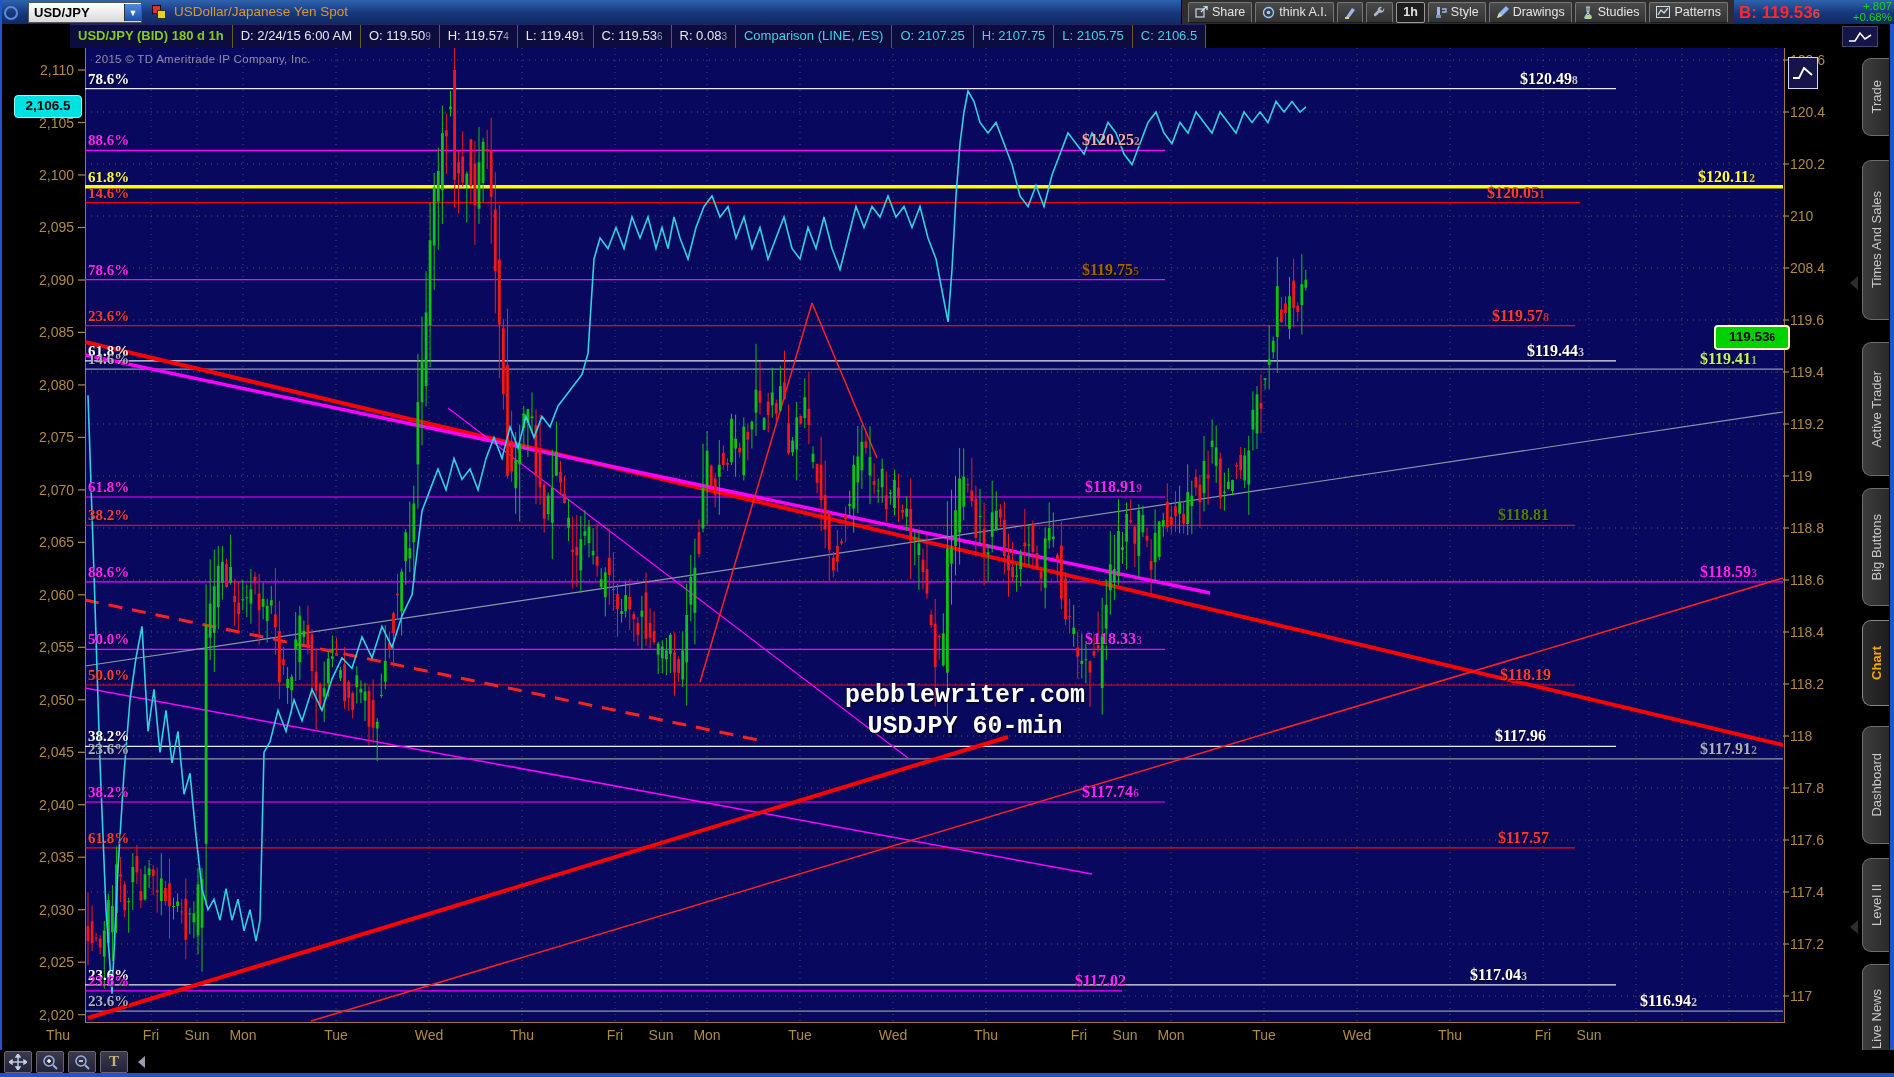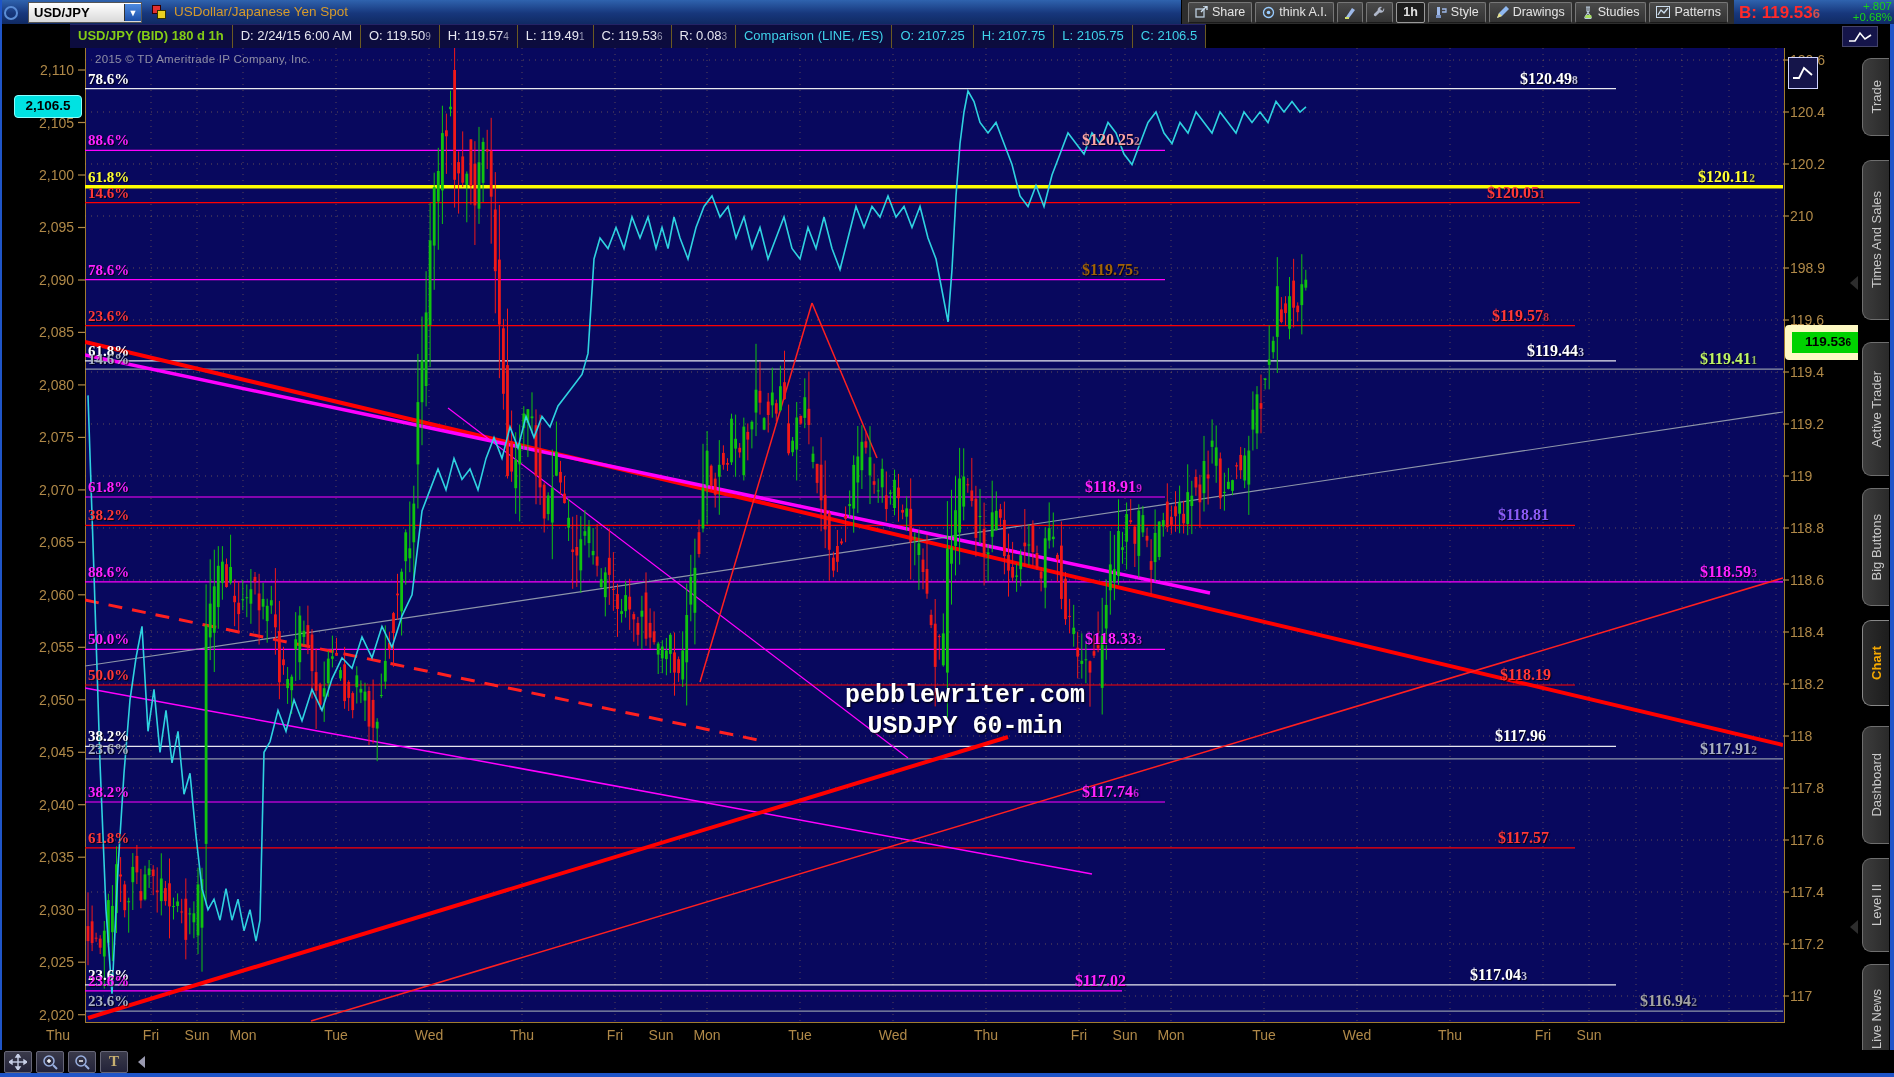--- a/index.html
+++ b/index.html
@@ -43,21 +43,21 @@
     border-left:1px solid #a07c30;border-right:1px solid #a07c30;border-bottom:1px solid #a07c30;}
   .copyright{left:95px;top:53px;color:#8f8fa8;font-size:11.5px;letter-spacing:.3px;}
   svg.overlay{position:absolute;left:0;top:0;pointer-events:none;}
   
   .laxis{color:#b08948;font-size:14px;text-align:right;width:74px;}
   .raxis{color:#b08948;font-size:14px;left:1790px;}
   .xlab{color:#b08948;font-size:14px;transform:translateX(-50%);top:1027px;}
   .bubble{font-weight:bold;font-size:13.5px;color:#000;border-radius:4px;text-align:center;padding-top:2px;}
   .bubble .sub{font-size:10px;}
   .cyanbub{left:14px;top:95px;width:66px;height:19px;background:#00e2e2;border:1px solid #8ff;}
-  .greenbub{left:1785px;top:325px;width:72px;height:19px;background:#00d200;border:7px solid #fef9c3;}
+  .greenbub{left:1714px;top:325px;width:72px;height:19px;background:#00d200;border:2px solid #fef9c3;}
   
   .fiblab,.prlab{font-family:"Liberation Serif",serif;font-weight:bold;font-size:15px;white-space:nowrap;
     text-shadow:1px 1px 1px rgba(0,0,0,.8);}
   .prlab{font-size:16px;}
   .prlab .sub{font-size:11.5px;opacity:.75;}
   .watermark{left:845px;top:680px;color:#fff;font-family:"Liberation Mono",monospace;
     font-weight:bold;font-size:25px;line-height:31px;text-align:center;text-shadow:1px 1px 2px #000;}
   
   .tabstrip{left:1858px;top:48px;width:36px;height:1025px;background:#000;}
   .vtab{position:absolute;left:4px;width:26px;background:linear-gradient(90deg,#3c3c3c,#2a2a2a);
@@ -938,21 +938,21 @@
     <div class="abs laxis" style="left: 0px; top: 744.261px;">2,045</div>
     <div class="abs laxis" style="left: 0px; top: 796.739px;">2,040</div>
     <div class="abs laxis" style="left: 0px; top: 849.218px;">2,035</div>
     <div class="abs laxis" style="left: 0px; top: 901.696px;">2,030</div>
     <div class="abs laxis" style="left: 0px; top: 954.175px;">2,025</div>
     <div class="abs laxis" style="left: 0px; top: 1006.65px;">2,020</div>
     <div class="abs raxis" style="top: 51.9605px;">120.6</div>
     <div class="abs raxis" style="top: 103.963px;">120.4</div>
     <div class="abs raxis" style="top: 155.965px;">120.2</div>
     <div class="abs raxis" style="top: 207.967px;">210</div>
-    <div class="abs raxis" style="top: 259.969px;">198.9</div>
+    <div class="abs raxis" style="top: 259.969px;">208.4</div>
     <div class="abs raxis" style="top: 311.971px;">119.6</div>
     <div class="abs raxis" style="top: 363.973px;">119.4</div>
     <div class="abs raxis" style="top: 415.975px;">119.2</div>
     <div class="abs raxis" style="top: 467.978px;">119</div>
     <div class="abs raxis" style="top: 519.98px;">118.8</div>
     <div class="abs raxis" style="top: 571.982px;">118.6</div>
     <div class="abs raxis" style="top: 623.984px;">118.4</div>
     <div class="abs raxis" style="top: 675.986px;">118.2</div>
     <div class="abs raxis" style="top: 727.988px;">118</div>
     <div class="abs raxis" style="top: 779.99px;">117.8</div>
@@ -993,41 +993,41 @@
     <div class="abs prlab" style="left: 1082px; top: 260.67px; color: #a16207;">$119.75<span class="sub">5</span></div>
     <div class="abs fiblab" style="left: 88px; top: 307.691px; color: rgb(255, 56, 56);">23.6%</div>
     <div class="abs prlab" style="left: 1492px; top: 306.691px; color: rgb(255, 56, 56);">$119.57<span class="sub">8</span></div>
     <div class="abs fiblab" style="left: 88px; top: 342.793px; color: rgb(255, 255, 255);">61.8%</div>
     <div class="abs prlab" style="left: 1527px; top: 341.793px; color: rgb(255, 255, 255);">$119.44<span class="sub">3</span></div>
     <div class="abs fiblab" style="left: 88px; top: 351.113px; color: rgb(169, 176, 195);">14.6%</div>
     <div class="abs prlab" style="left: 1700px; top: 350.113px; color: #bef264;">$119.41<span class="sub">1</span></div>
     <div class="abs fiblab" style="left: 88px; top: 479.038px; color: rgb(255, 34, 255);">61.8%</div>
     <div class="abs prlab" style="left: 1085px; top: 478.038px; color: rgb(255, 34, 255);">$118.91<span class="sub">9</span></div>
     <div class="abs fiblab" style="left: 88px; top: 507.38px; color: rgb(255, 56, 56);">38.2%</div>
-    <div class="abs prlab" style="left: 1498px; top: 506.38px; color: #8b5cf6;">$118.81</div>
+    <div class="abs prlab" style="left: 1498px; top: 506.38px; color: #4d7c0f;">$118.81</div>
     <div class="abs fiblab" style="left: 88px; top: 563.802px; color: rgb(255, 34, 255);">88.6%</div>
     <div class="abs prlab" style="left: 1700px; top: 562.802px; color: rgb(255, 34, 255);">$118.59<span class="sub">3</span></div>
     <div class="abs fiblab" style="left: 88px; top: 631.405px; color: rgb(255, 34, 255);">50.0%</div>
     <div class="abs prlab" style="left: 1085px; top: 630.405px; color: rgb(255, 34, 255);">$118.33<span class="sub">3</span></div>
     <div class="abs fiblab" style="left: 88px; top: 667.026px; color: rgb(255, 56, 56);">50.0%</div>
     <div class="abs prlab" style="left: 1500px; top: 666.026px; color: rgb(255, 56, 56);">$118.19</div>
     <div class="abs fiblab" style="left: 88px; top: 728.389px; color: rgb(255, 255, 255);">38.2%</div>
     <div class="abs prlab" style="left: 1495px; top: 727.389px; color: rgb(255, 255, 255);">$117.96</div>
     <div class="abs fiblab" style="left: 88px; top: 740.869px; color: rgb(169, 176, 195);">23.6%</div>
     <div class="abs prlab" style="left: 1700px; top: 739.869px; color: rgb(169, 176, 195);">$117.91<span class="sub">2</span></div>
     <div class="abs fiblab" style="left: 88px; top: 784.031px; color: rgb(255, 34, 255);">38.2%</div>
     <div class="abs prlab" style="left: 1082px; top: 783.031px; color: rgb(255, 34, 255);">$117.74<span class="sub">6</span></div>
     <div class="abs fiblab" style="left: 88px; top: 829.793px; color: rgb(255, 56, 56);">61.8%</div>
     <div class="abs prlab" style="left: 1498px; top: 828.793px; color: rgb(255, 56, 56);">$117.57</div>
     <div class="abs fiblab" style="left: 88px; top: 966.818px; color: rgb(255, 255, 255);">23.6%</div>
     <div class="abs prlab" style="left: 1470px; top: 965.818px; color: rgb(255, 255, 255);">$117.04<span class="sub">3</span></div>
     <div class="abs fiblab" style="left: 88px; top: 972.799px; color: rgb(255, 34, 255);">23.6%</div>
     <div class="abs prlab" style="left: 1075px; top: 971.799px; color: rgb(255, 34, 255);">$117.02</div>
     <div class="abs fiblab" style="left: 88px; top: 993.08px; color: rgb(169, 176, 195);">23.6%</div>
-    <div class="abs prlab" style="left: 1640px; top: 992.08px; color: #a3a3a3;">$116.94<span class="sub">2</span></div>
+    <div class="abs prlab" style="left: 1640px; top: 992.08px; color: #ffffff;">$116.94<span class="sub">2</span></div>
   </div>
 
 <div class="abs watermark">
   <div>pebblewriter.com</div>
   <div>USDJPY 60-min</div>
 </div>
 
 <div class="abs bubble cyanbub">2,106.5</div>
 <div class="abs bubble greenbub"><span>119.53</span><span class="sub">6</span></div>
 

